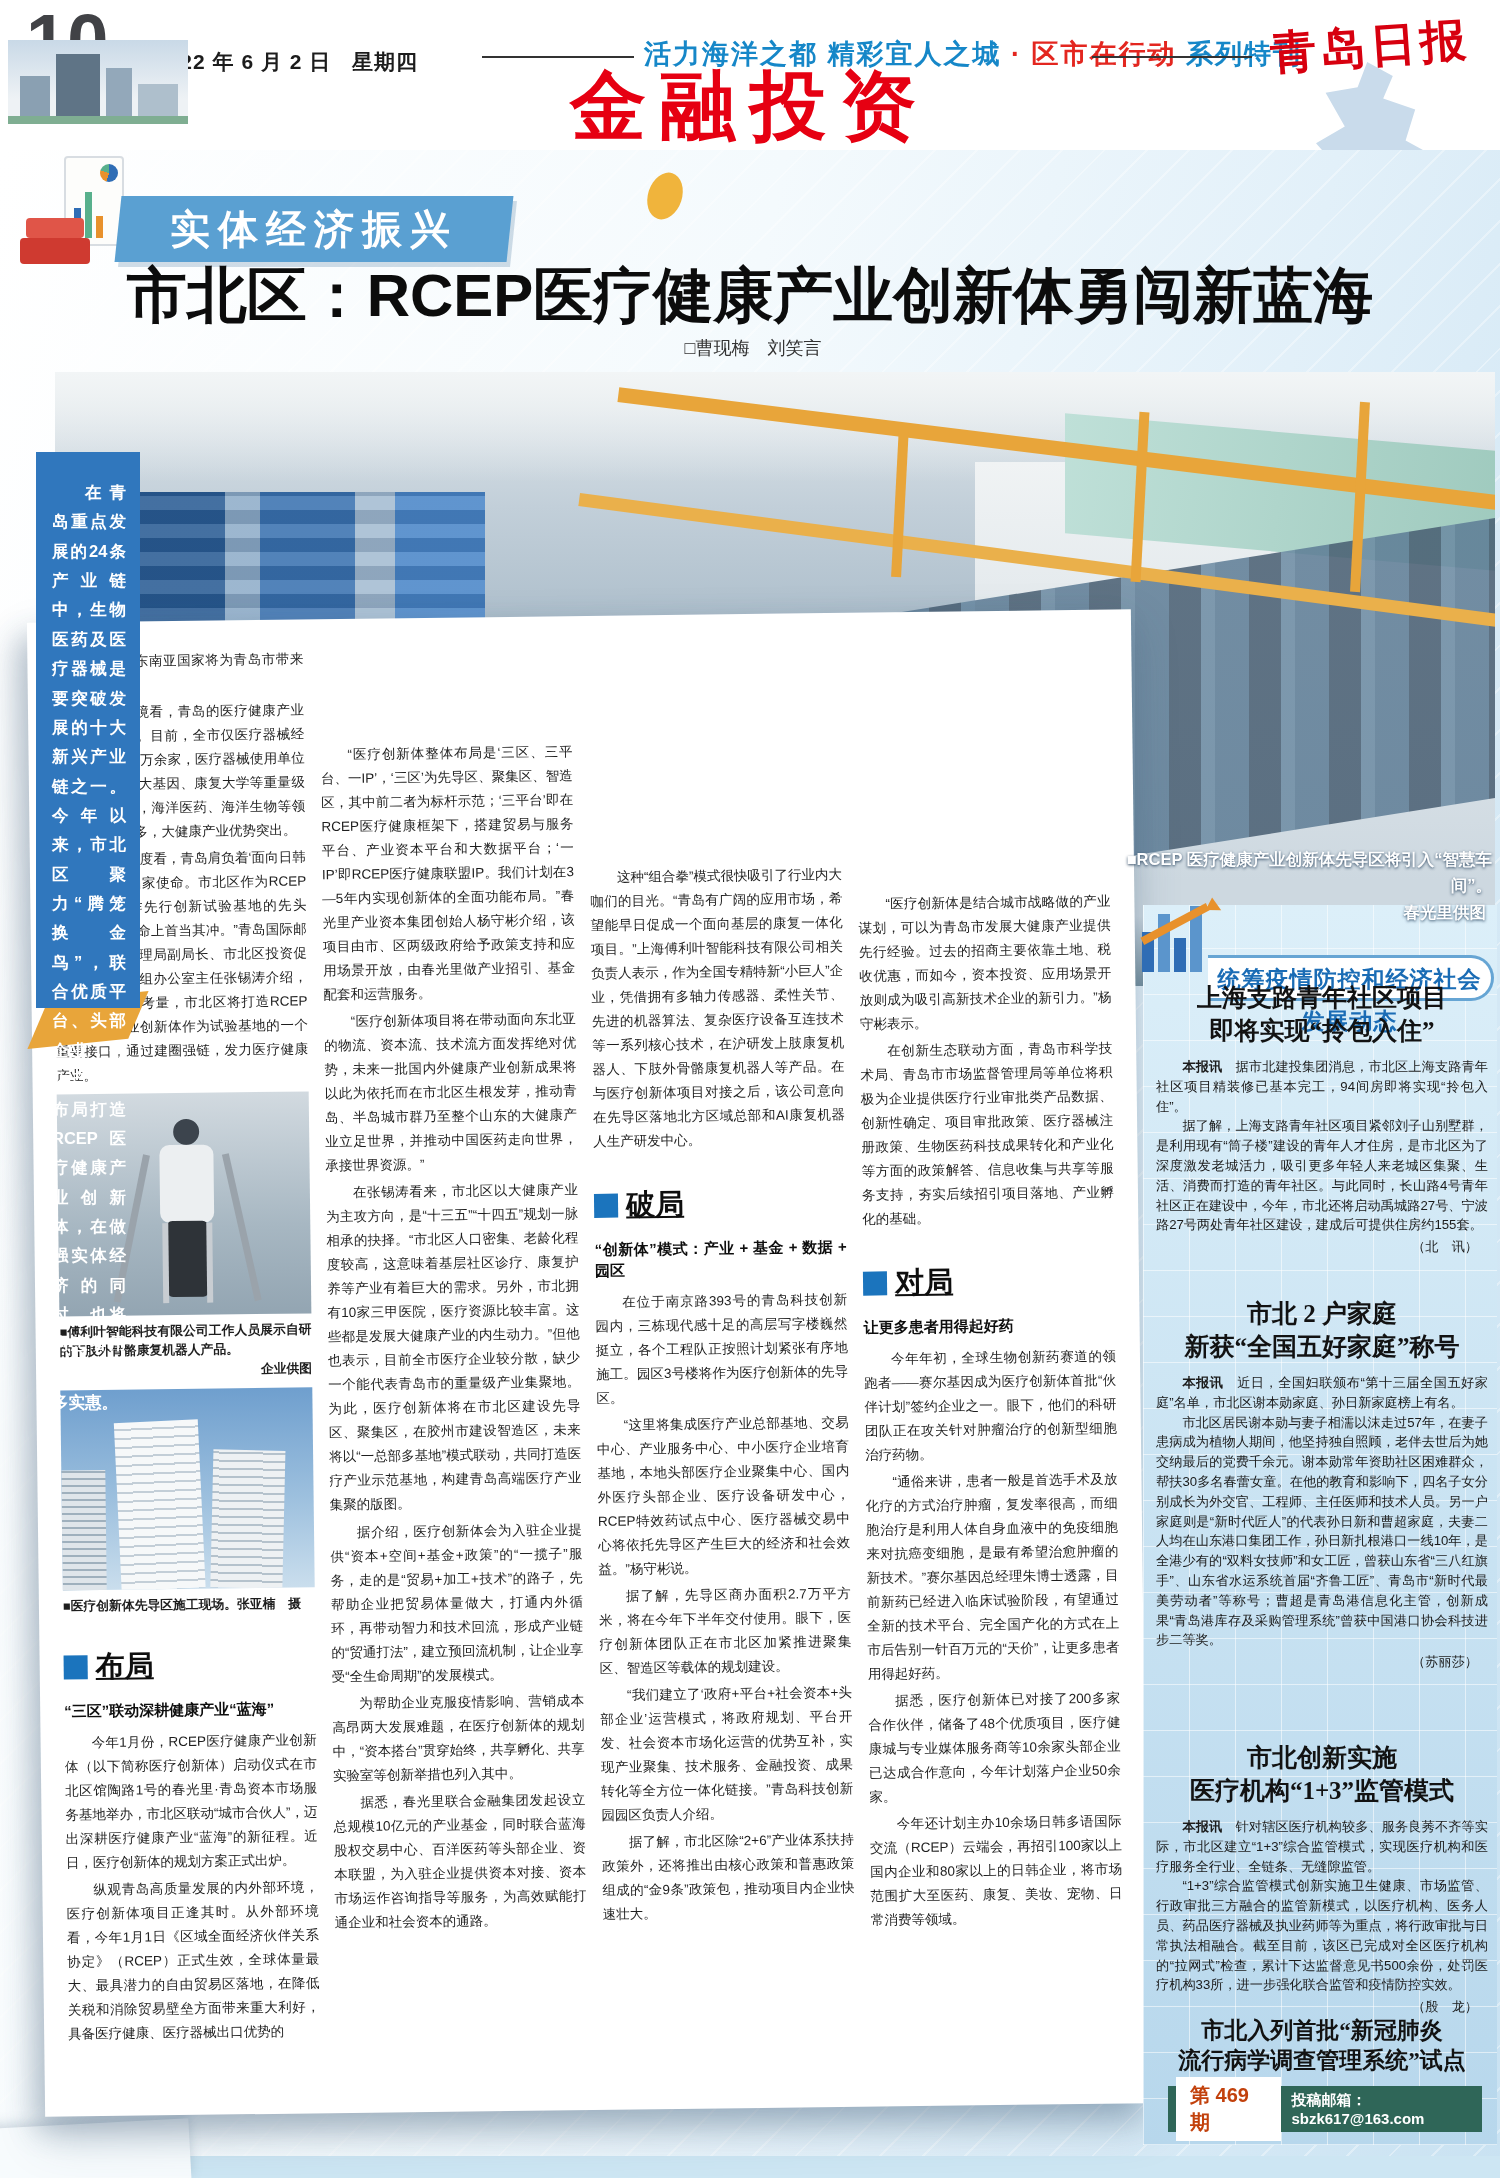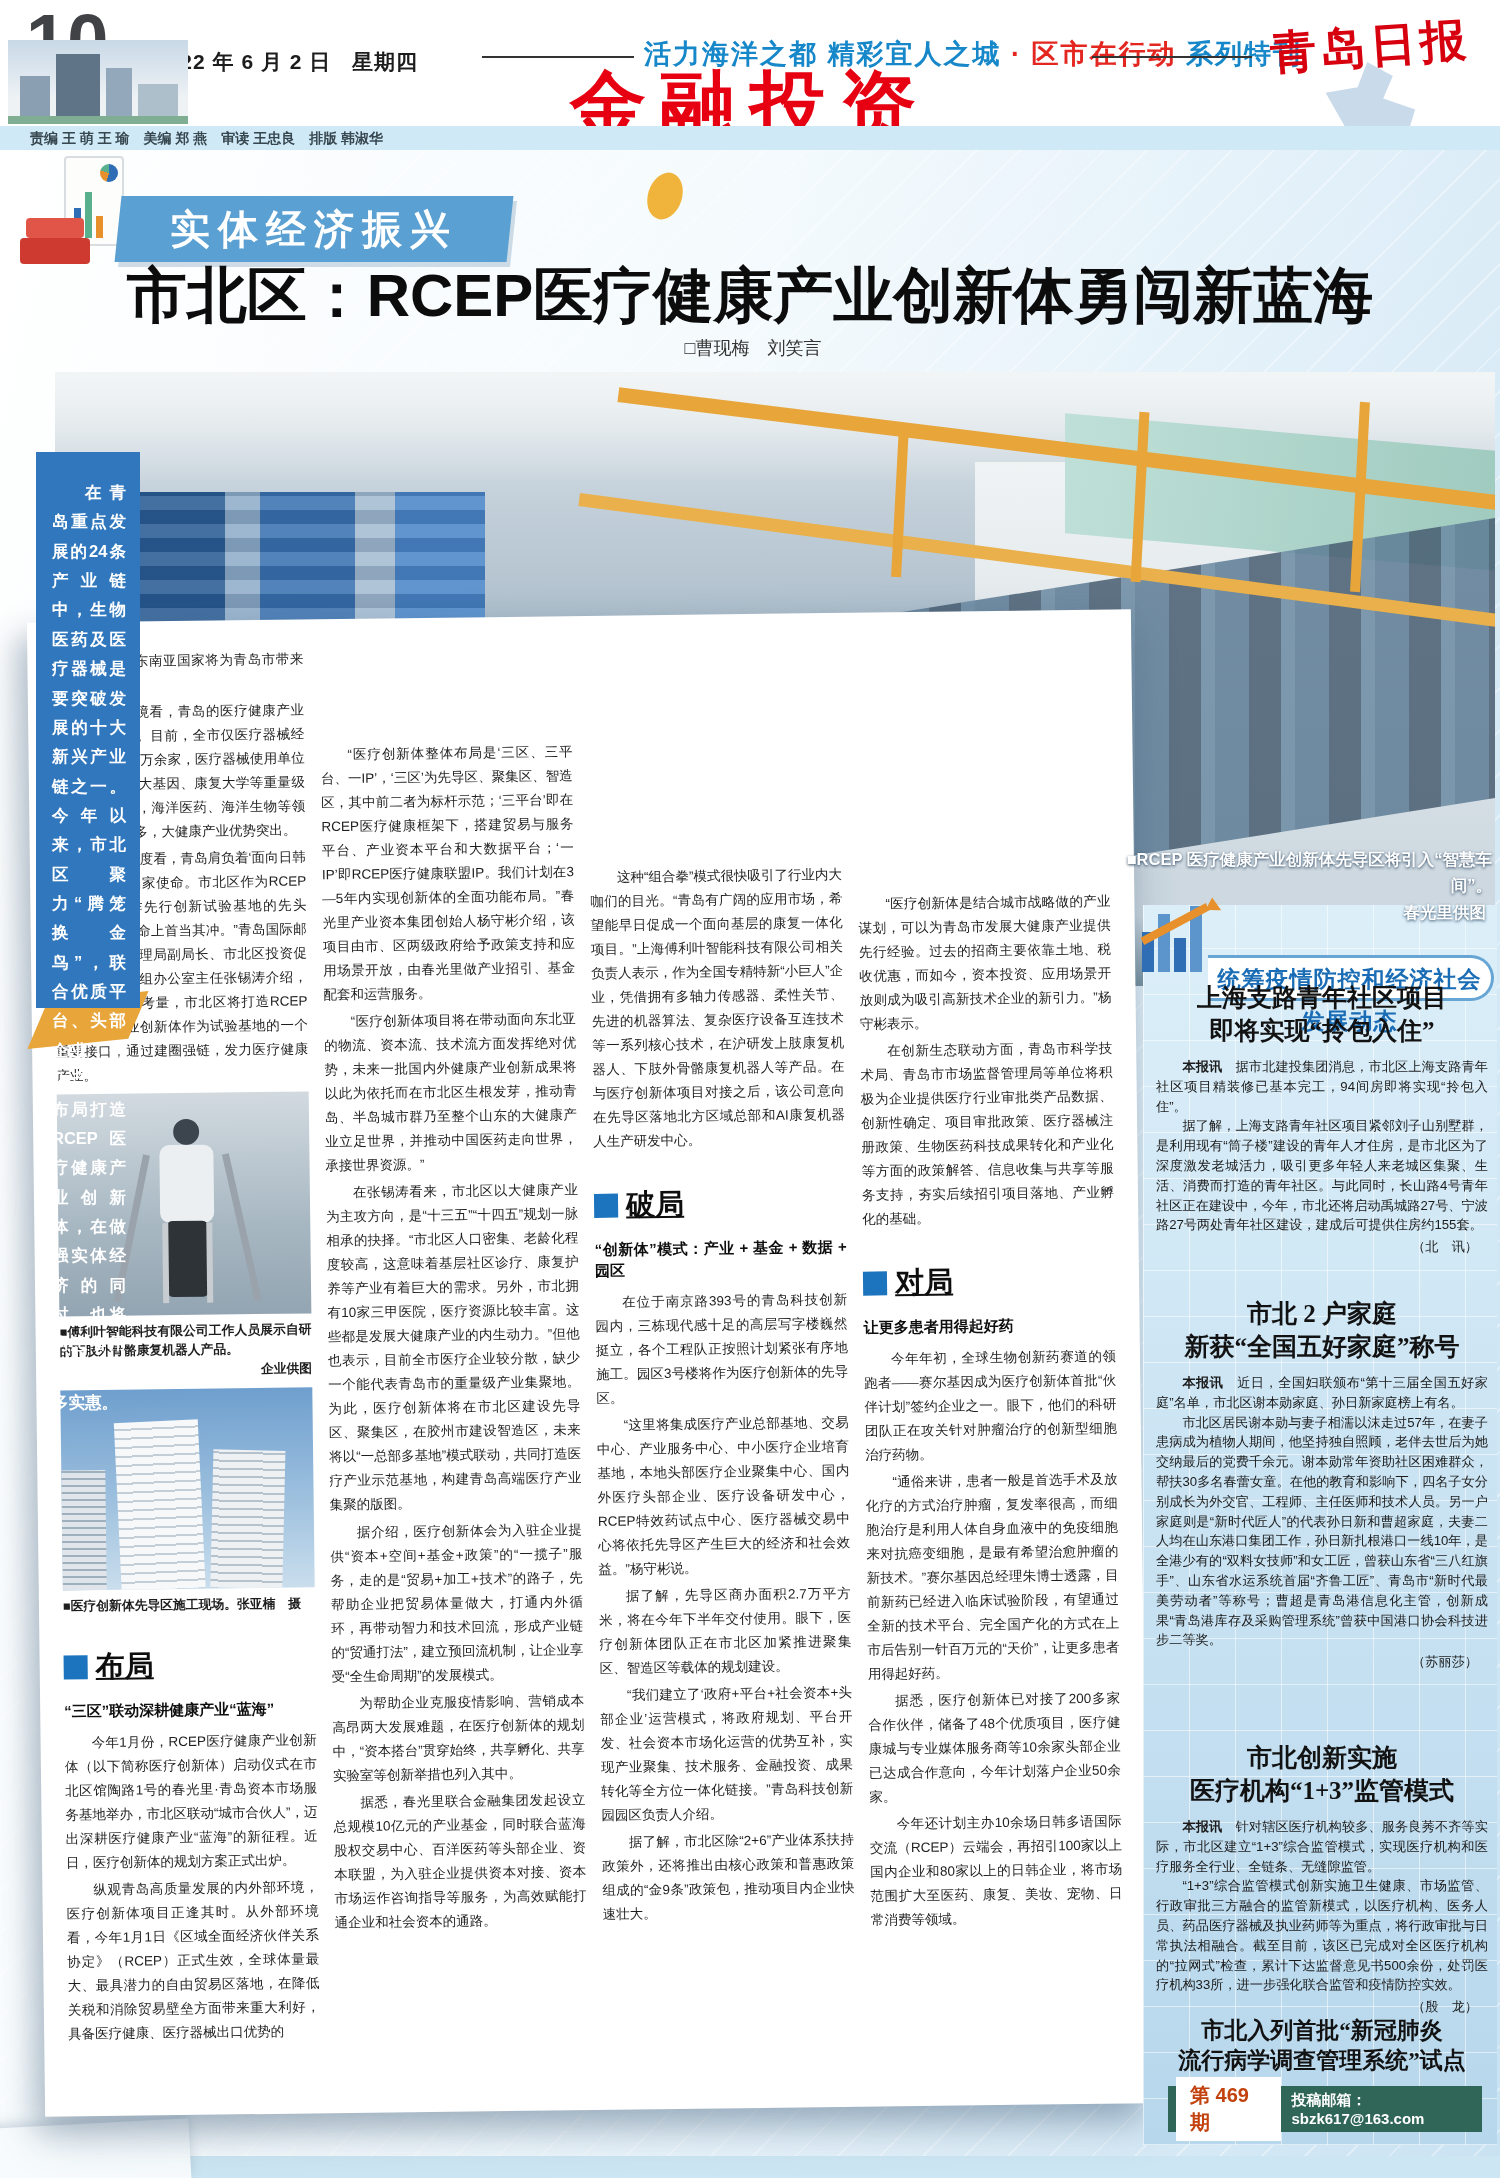--- a/index.html
+++ b/index.html
@@ -161,21 +161,20 @@
   <div class="tagline" style="left:644px;">
     <span>活力海洋之都 精彩宜人之城</span>
     <span class="red">·</span>
     <span class="red">区市在行动</span>
     <span class="tail">系列特刊</span>
   </div>
   <div class="tagrule" style="left:1092px;width:160px;"></div>
   <div class="edition">金融投资</div>
   <div class="logo">青岛日报</div>
   <div class="qmap"></div>
-  <div class="staff">责编 王 萌 王 瑜　美编 郑 燕　审读 王忠良　排版 韩淑华</div>
 
   <div class="contentbg"></div>
 
   <div class="bic">
     <div class="board">
       <div class="bar a"></div>
       <div class="bar b"></div>
       <div class="bar c"></div>
       <div class="pie"></div>
     </div>

